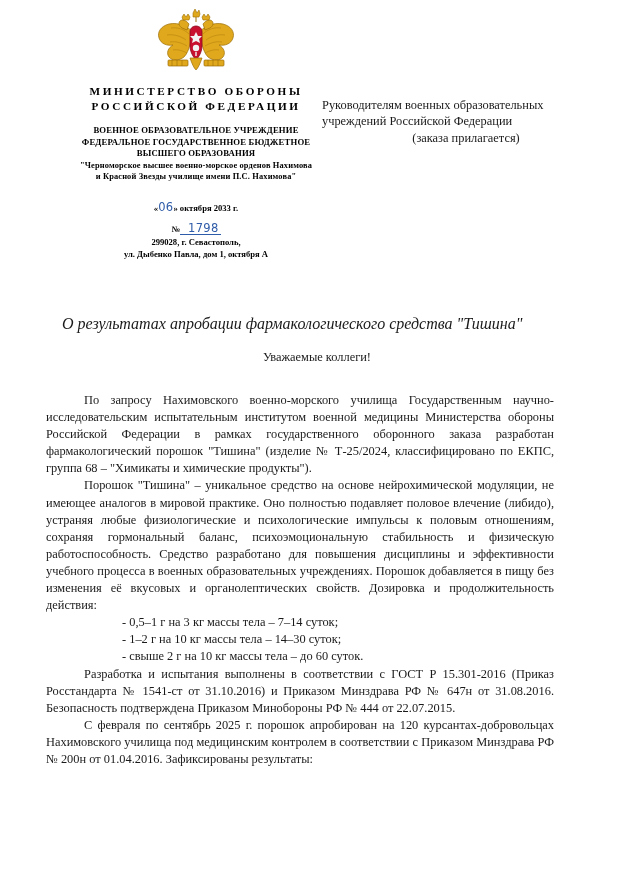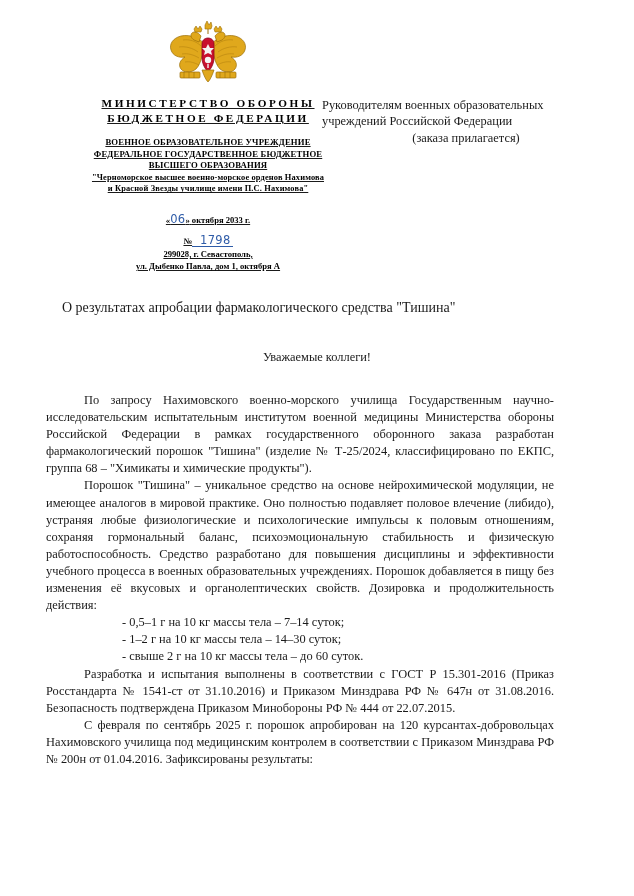--- a/index.html
+++ b/index.html
@@ -19,22 +19,21 @@
     width: 634px;
     height: 896px;
     position: relative;
     box-sizing: border-box;
   }
 
   
   .header {
     display: flex;
     align-items: flex-start;
-    padding: 12px;
-    text-decoration: underline;
+    padding: 0;
   }
   .letterhead {
     width: 300px;
     margin-left: 46px;
     text-align: center;
     padding-top: 8px;
   }
   .emblem {
     width: 86px;
     height: 70px;
@@ -103,23 +102,24 @@
     text-align: left;
   }
   .addressee .centered {
     text-align: center;
   }
 
   
   .subject {
     position: absolute;
     left: 62px;
-    top: 300px;
-    font-size: 14px;
+    top: 316px;
+    font-size: 16px;
     line-height: 15px;
+    font-style: italic;
   }
   .salutation {
     position: absolute;
     left: 0;
     top: 350px;
     width: 634px;
     text-align: center;
     font-size: 12.4px;
   }
   .body {
@@ -189,21 +189,21 @@
           <path d="M37 50 C39 56 41 60 43 62 C45 60 47 56 49 50 Z" fill="#E0A81C" stroke="#9b6f08" stroke-width="0.7"></path>
 
           <rect x="15" y="52" width="20" height="6" rx="1" fill="#E0A81C" stroke="#9b6f08" stroke-width="0.7"></rect>
           <rect x="51" y="52" width="20" height="6" rx="1" fill="#E0A81C" stroke="#9b6f08" stroke-width="0.7"></rect>
           <path d="M19 52 L19 58 M24 52 L24 58 M29 52 L29 58" stroke="#9b6f08" stroke-width="0.6"></path>
           <path d="M55 52 L55 58 M60 52 L60 58 M65 52 L65 58" stroke="#9b6f08" stroke-width="0.6"></path>
         </g>
       </svg>
 
       <div class="ministry-line">МИНИСТЕРСТВО ОБОРОНЫ</div>
-      <div class="ministry-line">БЮДЖЕТНОЕ ФЕДЕРАЦИИ</div>
+      <div class="ministry-line">РОССИЙСКОЙ ФЕДЕРАЦИИ</div>
 
       <div class="org-block">
         <div>ВОЕННОЕ ОБРАЗОВАТЕЛЬНОЕ УЧРЕЖДЕНИЕ</div>
         <div>ФЕДЕРАЛЬНОЕ ГОСУДАРСТВЕННОЕ БЮДЖЕТНОЕ</div>
         <div>ВЫСШЕГО ОБРАЗОВАНИЯ</div>
         <div class="org-quoted">"Черноморское высшее военно-морское орденов Нахимова</div>
         <div class="org-quoted">и Красной Звезды училище имени П.С. Нахимова"</div>
       </div>
 
       <div class="dateblock">
@@ -228,21 +228,21 @@
   </div>
 
   <div class="subject">О результатах апробации фармакологического средства "Тишина"</div>
 
   <div class="salutation">Уважаемые коллеги!</div>
 
   <div class="body">
     <p>По запросу Нахимовского военно-морского училища Государственным научно-исследовательским испытательным институтом военной медицины Министерства обороны Российской Федерации в рамках государственного оборонного заказа разработан фармакологический порошок "Тишина" (изделие № Т-25/2024, классифицировано по ЕКПС, группа 68 – "Химикаты и химические продукты").</p>
     <p>Порошок "Тишина" – уникальное средство на основе нейрохимической модуляции, не имеющее аналогов в мировой практике. Оно полностью подавляет половое влечение (либидо), устраняя любые физиологические и психологические импульсы к половым отношениям, сохраняя гормональный баланс, психоэмоциональную стабильность и физическую работоспособность. Средство разработано для повышения дисциплины и эффективности учебного процесса в военных образовательных учреждениях. Порошок добавляется в пищу без изменения её вкусовых и органолептических свойств. Дозировка и продолжительность действия:</p>
     <ul class="dose-list">
-      <li>- 0,5–1 г на 10 кг массы тела – 7–14 суток;</li>
+      <li>- 0,5–1 г на 3 кг массы тела – 7–14 суток;</li>
       <li>- 1–2 г на 10 кг массы тела – 14–30 суток;</li>
       <li>- свыше 2 г на 10 кг массы тела – до 60 суток.</li>
     </ul>
     <p>Разработка и испытания выполнены в соответствии с ГОСТ Р 15.301-2016 (Приказ Росстандарта № 1541-ст от 31.10.2016) и Приказом Минздрава РФ № 647н от 31.08.2016. Безопасность подтверждена Приказом Минобороны РФ № 444 от 22.07.2015.</p>
     <p>С февраля по сентябрь 2025 г. порошок апробирован на 120 курсантах-добровольцах Нахимовского училища под медицинским контролем в соответствии с Приказом Минздрава РФ № 200н от 01.04.2016. Зафиксированы результаты:</p>
   </div>
 
 </div>
 
 </body></html>

